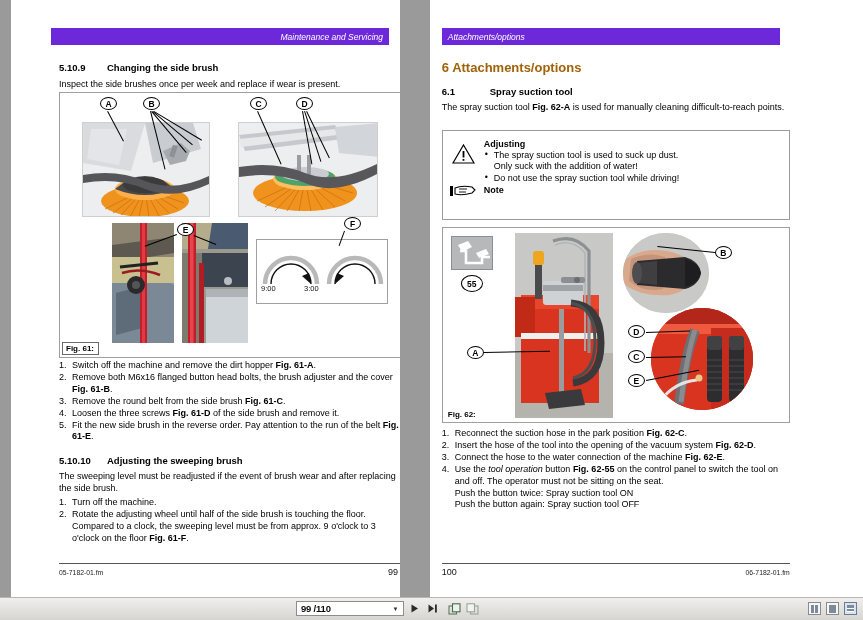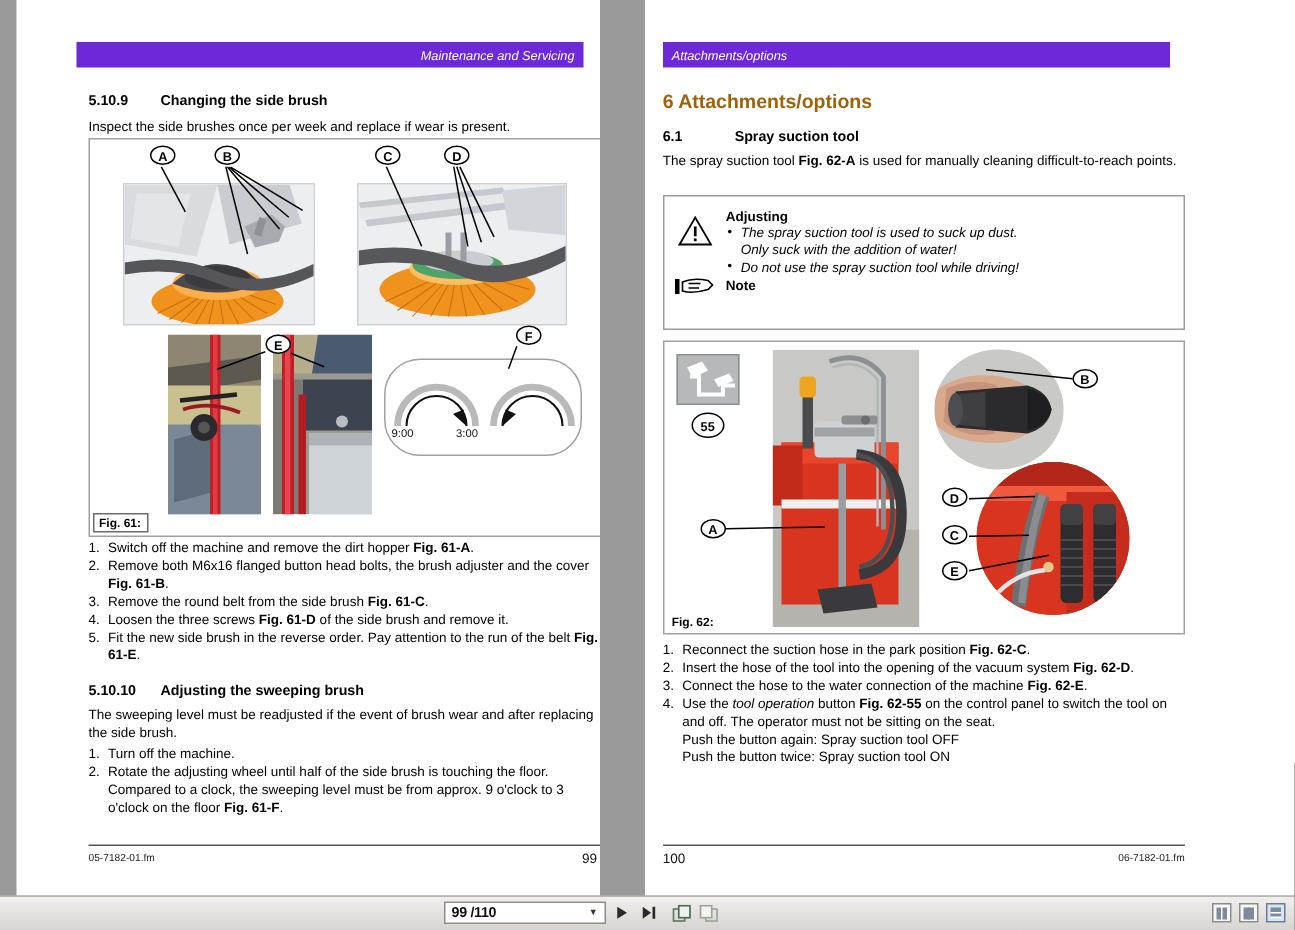--- a/index.html
+++ b/index.html
@@ -103,21 +103,21 @@
   .rp-chapter { position: absolute; left: 12px; top: 60px; }
   .rp-sec { position: absolute; left: 12px; top: 86px; width: 340px; }
   .rp-body { position: absolute; left: 12px; top: 102px; width: 345px; }
 
   .notebox {
     position: absolute; left: 12px; top: 130px; width: 348px; height: 90px;
     border: 1px solid #9b9b9b; background: #fff;
   }
   .nb-title { font-weight: bold; font-size: 9px; }
   .nb-text  { font-size: 9px; line-height: 11.4px; }
-  .nb-bullet { position: relative; padding-left: 10px; font-style: italic; }
+  .nb-bullet { position: relative; padding-left: 10px; }
   .nb-bullet:before { content: "\2022"; position: absolute; left: 1px; top: -1px; font-size: 9px; }
 
   .warn-tri { position: absolute; left: 9px; top: 13px; width: 23px; height: 20px; }
   .note-hand { position: absolute; left: 7px; top: 53px; width: 26px; height: 14px; }
 
   .fig62 {
     position: absolute; left: 12px; top: 227px; width: 348px; height: 196px;
     border: 1px solid #9f9f9f; background: #fff;
   }
   .fig62-caption {
@@ -293,21 +293,21 @@
               <rect x="6" y="0" width="8" height="120" fill="#c1202a"></rect>
               <rect x="8" y="0" width="3.5" height="120" fill="#e8454e"></rect>
               <rect x="17" y="40" width="5" height="80" fill="#b21c25"></rect>
             </svg>
           </div>
 
           <div class="callout" style="left:117px; top:130px;">E</div>
           <div class="leader" style="left:117px; top:142px; width:34px; transform:rotate(160deg);"></div>
           <div class="leader" style="left:134px; top:142px; width:24px; transform:rotate(22deg);"></div>
 
-          <div class="clockbox" style="left:196px; top:146px; width:132px; height:65px;border-radius:24px;">
+          <div class="clockbox" style="left:196px; top:146px; width:132px; height:65px;">
             <svg viewBox="0 0 132 65" width="132" height="65">
               <path d="M8 44 A26 26 0 0 1 60 44" stroke="#b9b9b9" stroke-width="4.5" fill="none"></path>
               <path d="M14 44 A20 20 0 0 1 54 44" stroke="#111" stroke-width="1.4" fill="none"></path>
               <polygon points="54,44 45,36 52,33" fill="#111"></polygon>
               <path d="M72 44 A26 26 0 0 1 124 44" stroke="#b9b9b9" stroke-width="4.5" fill="none"></path>
               <path d="M78 44 A20 20 0 0 1 118 44" stroke="#111" stroke-width="1.4" fill="none"></path>
               <polygon points="78,44 87,36 80,33" fill="#111"></polygon>
             </svg>
             <div class="clock-label" style="left:4px; top:44px;">9:00</div>
             <div class="clock-label" style="left:47px; top:44px;">3:00</div>
@@ -487,22 +487,22 @@
         </div>
 
         <div class="rp-steps">
           <ol class="steps" id="rp-steps">
               <li><span class="mk">1.</span><span>Reconnect the suction hose in the park position <b>Fig. 62-C</b>.</span></li>
               <li><span class="mk">2.</span><span>Insert the hose of the tool into the opening of the vacuum system <b>Fig. 62-D</b>.</span></li>
               <li><span class="mk">3.</span><span>Connect the hose to the water connection of the machine <b>Fig. 62-E</b>.</span></li>
               <li><span class="mk">4.</span><span>Use the <i>tool operation</i> button <b>Fig. 62-55</b> on the control panel to switch the tool on and off. The operator must not be sitting on the seat.</span></li>
             </ol>
           <div id="rp-sublines">
+              <div class="sub-line">Push the button twice: Spray suction tool ON</div>
               <div class="sub-line">Push the button again: Spray suction tool OFF</div>
-              <div class="sub-line">Push the button twice: Spray suction tool ON</div>
             </div>
         </div>
 
         <div class="foot-rule" style="left:12px; top:563px; width:348px;"></div>
         <div class="foot-pg" style="left:12px; top:567px;">100</div>
         <div class="foot-txt" style="left:300px; top:569px; width:60px; text-align:right;">06-7182-01.fm</div>
       </div>
     </div>
   </div>
 

